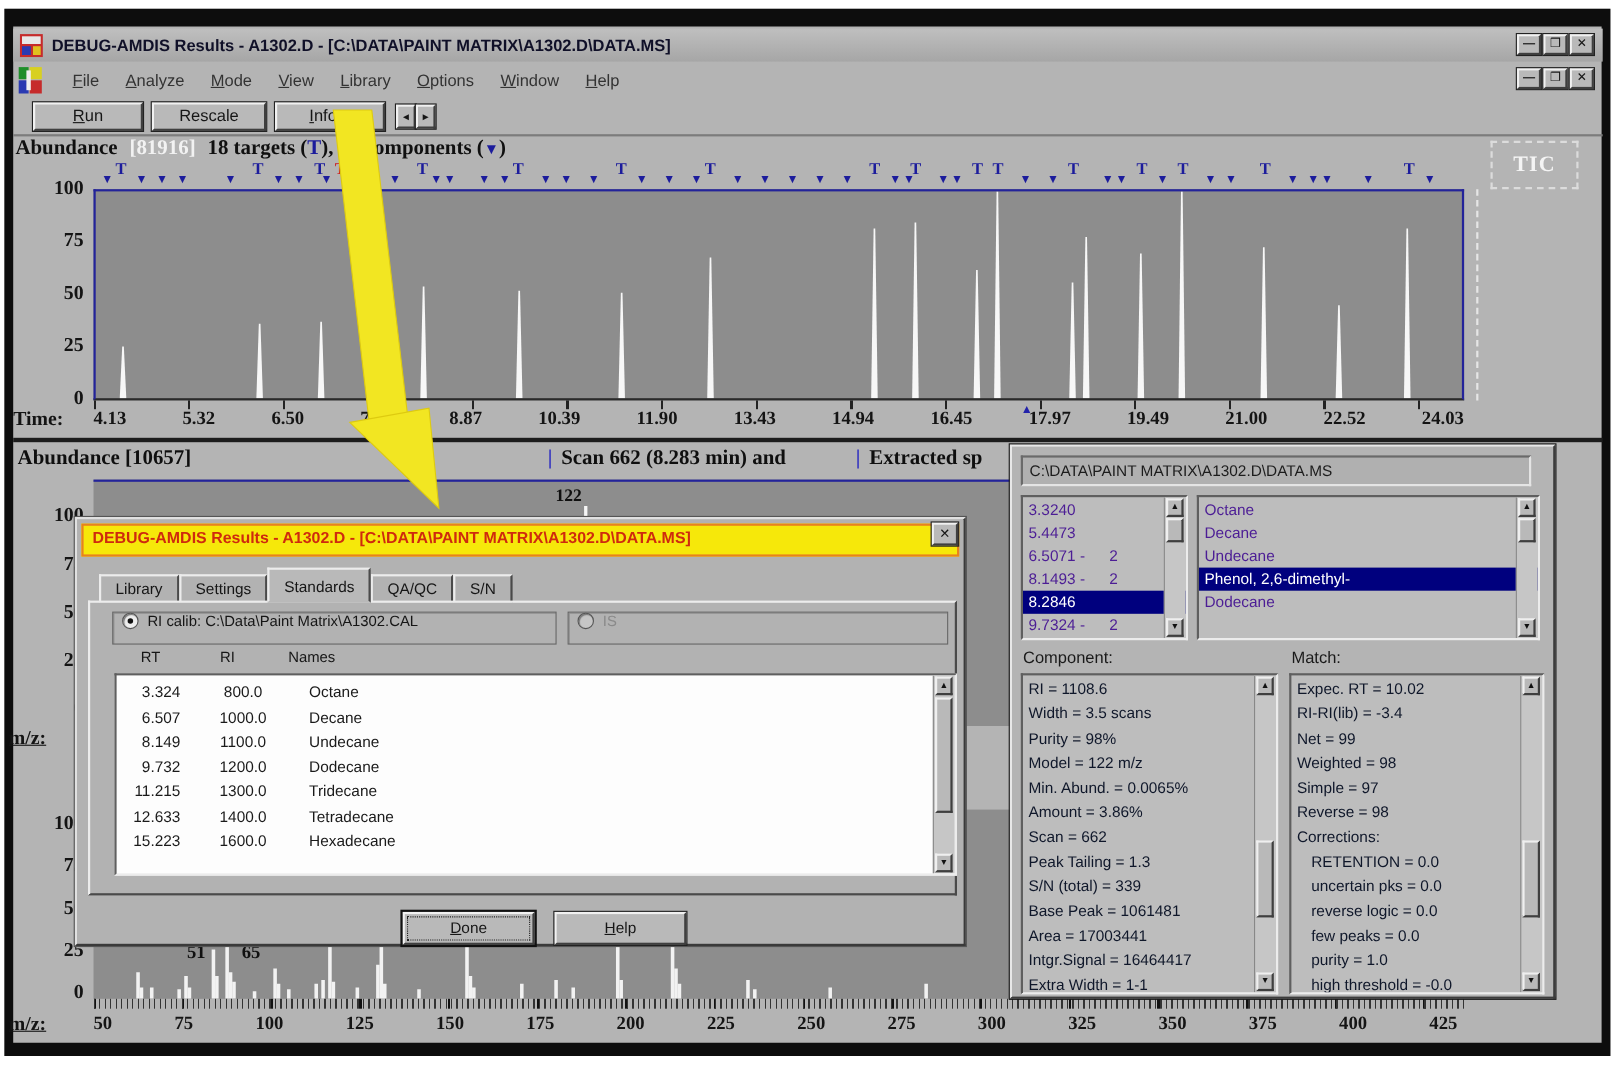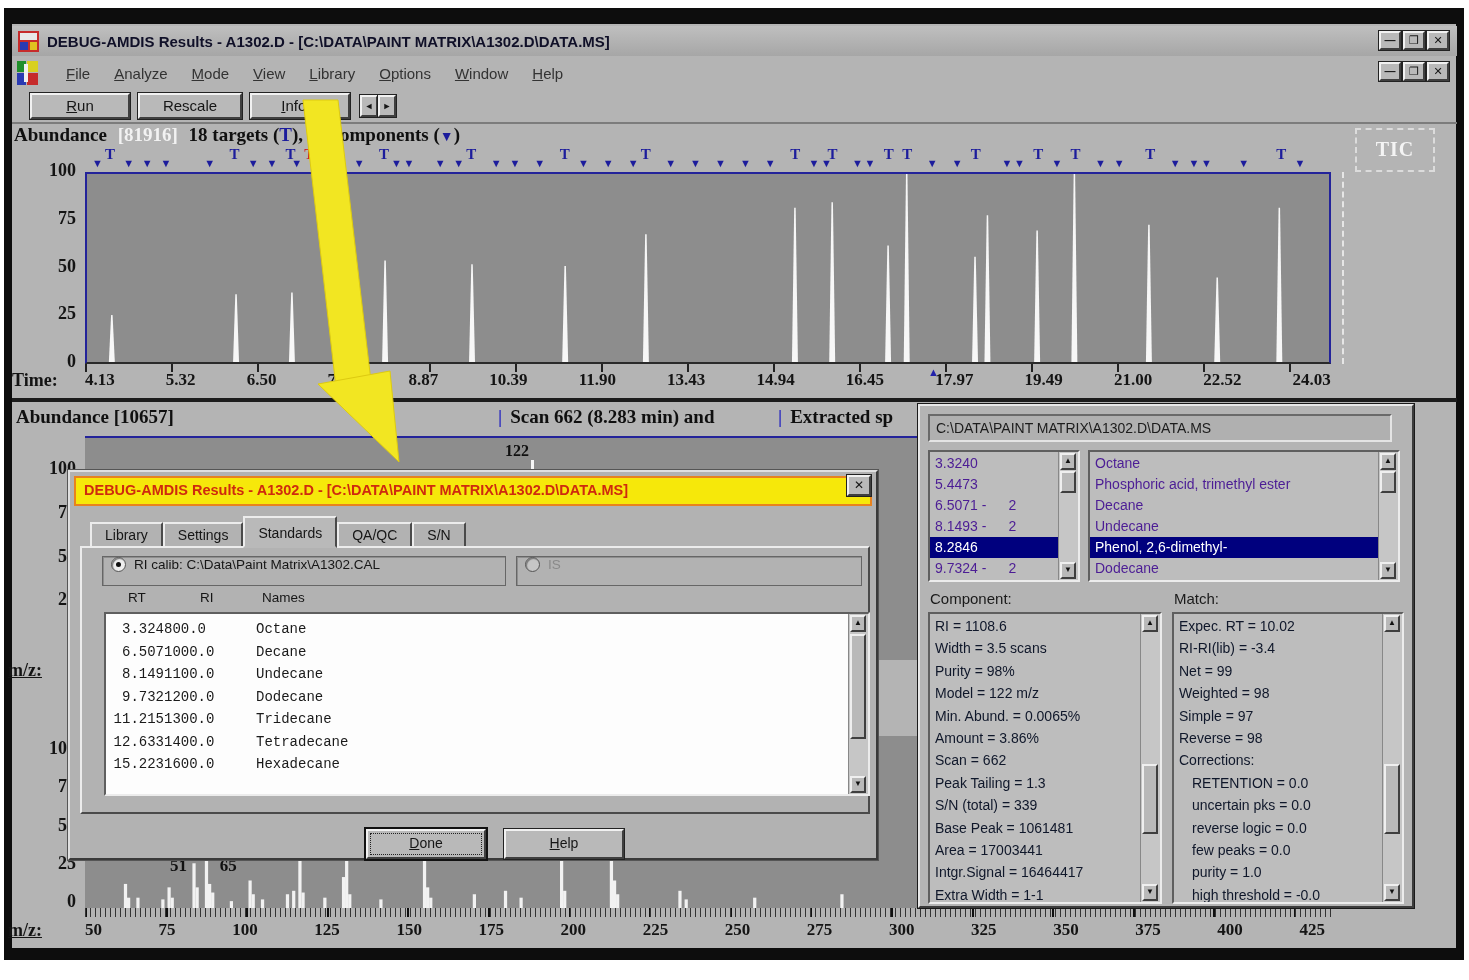--- a/index.html
+++ b/index.html
@@ -117,22 +117,22 @@
   .rg-cal{left:20px;width:404px;}
   .rg-is{left:434px;width:346px;color:#8a8a8a;}
   .radio{width:13px;height:13px;border-radius:50%;background:#eee;border:1px solid #555;margin:0 8px 0 8px;
          box-shadow:inset 1px 1px 1px #777;position:relative;flex:0 0 auto;}
   .radio.on::after{content:"";position:absolute;left:3.5px;top:3.5px;width:5px;height:5px;border-radius:50%;background:#111;}
   .radio.off{background:#c6c6c6;}
   .col-headers{position:absolute;left:34px;top:42px;font-size:13.5px;color:#161616;}
   .col-rt{position:absolute;left:12px;} .col-ri{position:absolute;left:84px;} .col-names{position:absolute;left:146px;}
   .std-list{position:absolute;left:22px;top:64px;width:766px;height:184px;box-sizing:border-box;background:#fdfdfd;
             border:2px solid;border-color:#5f5f5f #ececec #ececec #5f5f5f;overflow:hidden;}
-  .std-row{height:22.5px;line-height:22.5px;font-size:14px;color:#1a1a1a;display:flex;white-space:pre;font-family:Liberation Mono, monospace;}
-  .std-rt{width:58px;text-align:right;} .std-ri{width:64px;text-align:left;} .std-name{margin-left:28px;}
+  .std-row{height:22.5px;line-height:22.5px;font-size:14px;color:#1a1a1a;display:flex;white-space:pre;}
+  .std-rt{width:58px;text-align:right;} .std-ri{width:64px;text-align:center;padding-left:25px;} .std-name{margin-left:28px;}
   .dlg-btn{position:absolute;width:120px;height:30px;font-size:14px;line-height:24px;}
   .done-btn{left:284px;top:281px;outline:2px solid #111;}
   .done-btn .focus{position:absolute;left:2px;top:2px;right:2px;bottom:2px;border:1px dotted #222;}
   .help-btn{left:422px;top:281px;}
   
   .arrow-svg{left:0;top:0;width:1469px;height:980px;z-index:20;pointer-events:none;}
 </style>
 </head>
 <body>
 
@@ -434,23 +434,20 @@
       </div>
     </div>
 
     <div class="listbox name-box">
       <div style="margin-top:1px">
 
       <div class="lb-row">
             <span>Octane</span>
           </div>
           <div class="lb-row">
-            <span>Phosphoric acid, trimethyl ester</span>
-          </div>
-          <div class="lb-row">
             <span>Decane</span>
           </div>
           <div class="lb-row">
             <span>Undecane</span>
           </div>
           <div class="lb-row sel">
             <span>Phenol, 2,6-dimethyl-</span>
           </div>
           <div class="lb-row">
             <span>Dodecane</span>

